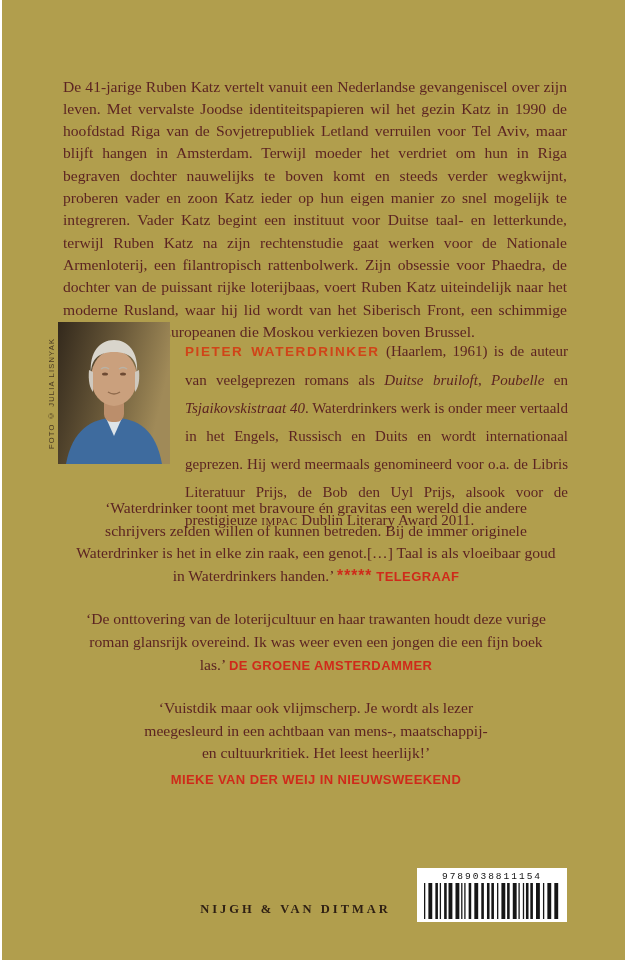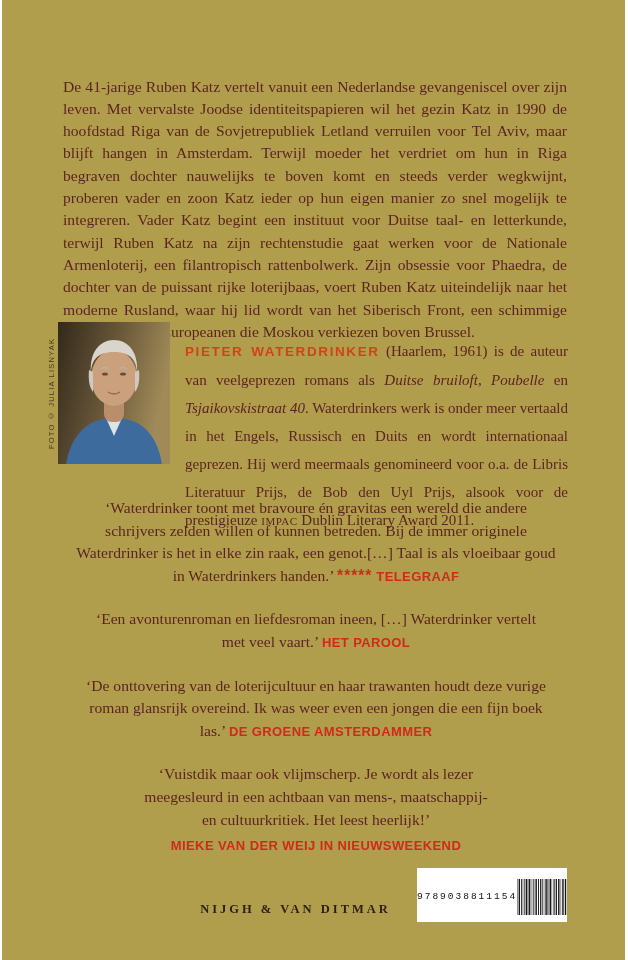--- a/index.html
+++ b/index.html
@@ -79,21 +79,21 @@
   .publisher {
     position: absolute; left: 0; right: 0; bottom: 43px;
     text-align: center; transform: translateX(-18px);
     font-size: 12.5px; font-weight: 600;
     letter-spacing: 3px; color: var(--publisher-text, #2f2014);
   }
   .barcode {
     position: absolute; right: 58px; bottom: 38px;
     width: 150px; height: 54px;
     background: var(--barcode-bg, #ffffff);
-    display: flex; flex-direction: row; align-items: center;
+    display: flex; flex-direction: column; align-items: center;
     justify-content: flex-start; padding-top: 3px; box-sizing: border-box;
   }
   .barcode-number {
     font-family: "Liberation Mono", "DejaVu Sans Mono", monospace;
     font-size: 9.5px; letter-spacing: 2px; color: #111; line-height: 11px;
   }
   .barcode-bars { width: 136px; height: 36px; margin-top: 1px; }
 </style>
 </head>
 <body>
@@ -130,24 +130,20 @@
     </div>
     <p class="bio"><span class="author-name">PIETER WATERDRINKER</span><span><span> (Haarlem, 1961) is de auteur van veelgeprezen romans als </span><span class="seg-italic">Duitse bruiloft</span><span>, </span><span class="seg-italic">Poubelle</span><span> en </span><span class="seg-italic">Tsjaikovskistraat 40</span><span>. Waterdrinkers werk is onder meer vertaald in het Engels, Russisch en Duits en wordt internationaal geprezen. Hij werd meermaals genomineerd voor o.a. de Libris Literatuur Prijs, de Bob den Uyl Prijs, alsook voor de prestigieuze </span><span class="seg-smallcaps">impac</span><span> Dublin Literary Award 2011.</span></span></p>
   </div>
 
   <div class="quotes">
     <div class="quote q1">
       <span>‘Waterdrinker toont met bravoure én gravitas een wereld die andere schrijvers zelden willen of kunnen betreden. Bij de immer originele Waterdrinker is het in elke zin raak, een genot.[…] Taal is als vloeibaar goud in Waterdrinkers handen.’</span>
       <span class="stars">*****</span>
       <span class="attr">TELEGRAAF</span>
     </div>
-    <div class="quote q3">
-      <span>‘Een avonturenroman en liefdesroman ineen, […] Waterdrinker vertelt met veel vaart.’</span>
-      <span class="attr">HET PAROOL</span>
-    </div>
     <div class="quote q4">
       <span>‘De onttovering van de loterijcultuur en haar trawanten houdt deze vurige roman glansrijk overeind. Ik was weer even een jongen die een fijn boek las.’</span>
       <span class="attr">DE GROENE AMSTERDAMMER</span>
     </div>
     <div class="quote q5">
       <span>‘Vuistdik maar ook vlijmscherp. Je wordt als lezer meegesleurd in een achtbaan van mens-, maatschappij- en cultuurkritiek. Het leest heerlijk!’</span>
       <span class="attr attr-block">MIEKE VAN DER WEIJ IN NIEUWSWEEKEND</span>
     </div>
   </div>
 

